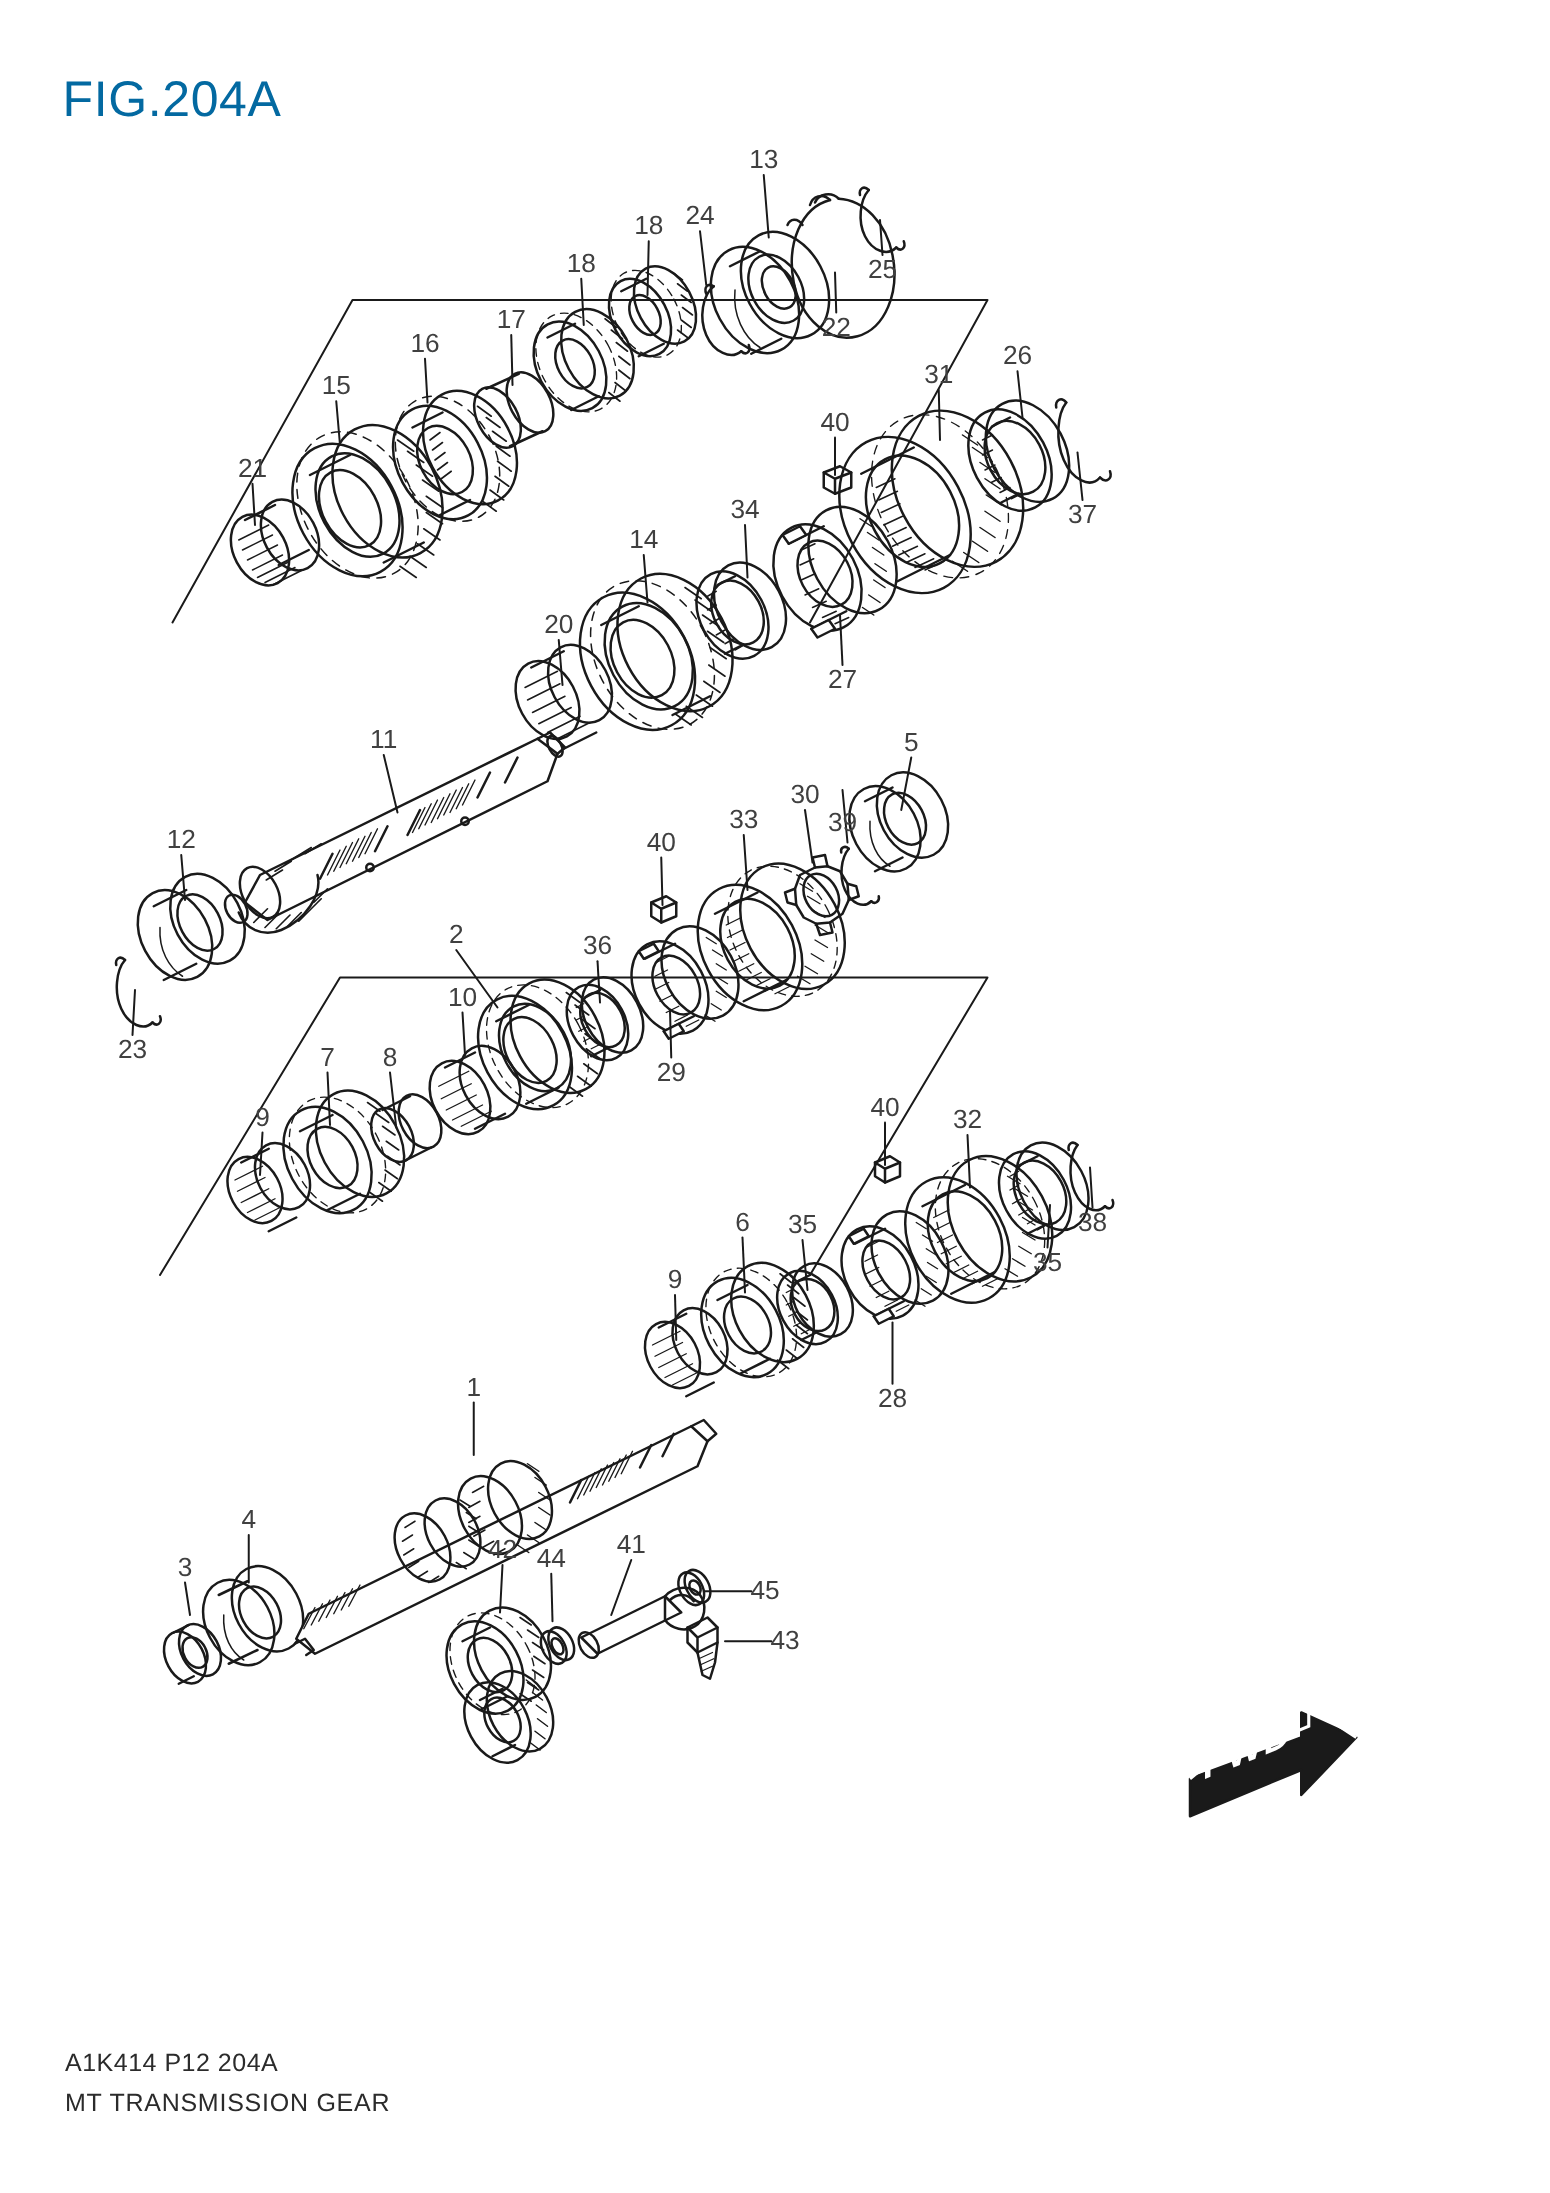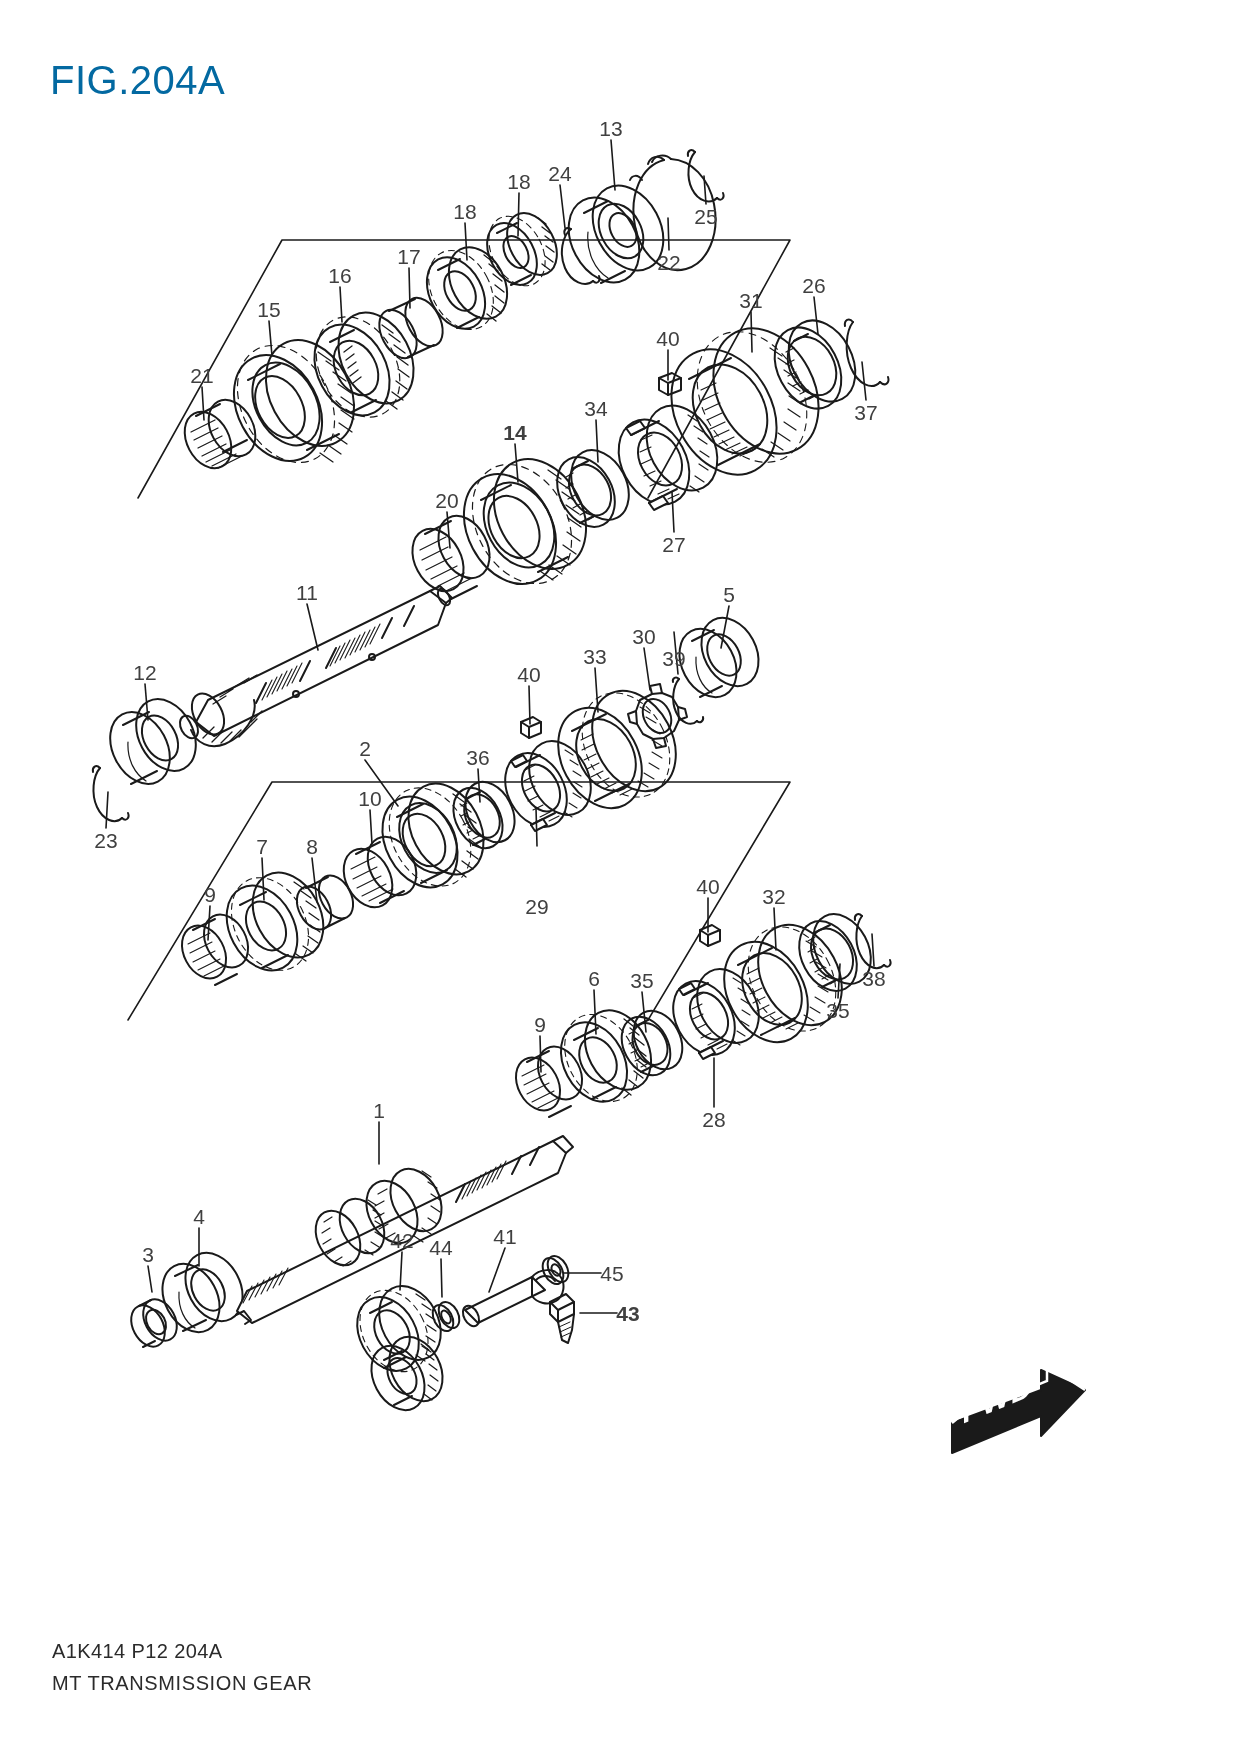--- a/index.html
+++ b/index.html
@@ -662,53 +662,53 @@
     <div class="callout" style="left:729px; top:594px;">5</div>
     <div class="callout" style="left:594px; top:978px;">6</div>
     <div class="callout" style="left:262px; top:846px;">7</div>
     <div class="callout" style="left:312px; top:846px;">8</div>
     <div class="callout" style="left:210px; top:894px;">9</div>
     <div class="callout" style="left:540px; top:1024px;">9</div>
     <div class="callout" style="left:370px; top:798px;">10</div>
     <div class="callout" style="left:307px; top:592px;">11</div>
     <div class="callout" style="left:145px; top:672px;">12</div>
     <div class="callout" style="left:611px; top:128px;">13</div>
-    <div class="callout" style="left:515px; top:432px;font-weight:bold;">14</div>
+    <div class="callout" style="left:515px; top:432px;">14</div>
     <div class="callout" style="left:269px; top:309px;">15</div>
     <div class="callout" style="left:340px; top:275px;">16</div>
     <div class="callout" style="left:409px; top:256px;">17</div>
     <div class="callout" style="left:465px; top:211px;">18</div>
     <div class="callout" style="left:519px; top:181px;">18</div>
     <div class="callout" style="left:447px; top:500px;">20</div>
     <div class="callout" style="left:202px; top:375px;">21</div>
     <div class="callout" style="left:669px; top:262px;">22</div>
     <div class="callout" style="left:106px; top:840px;">23</div>
     <div class="callout" style="left:560px; top:173px;">24</div>
     <div class="callout" style="left:706px; top:216px;">25</div>
     <div class="callout" style="left:814px; top:285px;">26</div>
     <div class="callout" style="left:674px; top:544px;">27</div>
     <div class="callout" style="left:714px; top:1119px;">28</div>
-    <div class="callout" style="left:537px; top:858px;margin-top:48px;">29</div>
+    <div class="callout" style="left:537px; top:858px;">29</div>
     <div class="callout" style="left:644px; top:636px;">30</div>
     <div class="callout" style="left:751px; top:300px;">31</div>
     <div class="callout" style="left:774px; top:896px;">32</div>
     <div class="callout" style="left:595px; top:656px;">33</div>
     <div class="callout" style="left:596px; top:408px;">34</div>
     <div class="callout" style="left:642px; top:980px;">35</div>
     <div class="callout" style="left:838px; top:1010px;">35</div>
     <div class="callout" style="left:478px; top:757px;">36</div>
     <div class="callout" style="left:866px; top:412px;">37</div>
     <div class="callout" style="left:874px; top:978px;">38</div>
     <div class="callout" style="left:674px; top:620px;margin-top:38px;">39</div>
     <div class="callout" style="left:668px; top:338px;">40</div>
     <div class="callout" style="left:529px; top:674px;">40</div>
     <div class="callout" style="left:708px; top:886px;">40</div>
     <div class="callout" style="left:505px; top:1236px;">41</div>
     <div class="callout" style="left:402px; top:1240px;">42</div>
-    <div class="callout" style="left:628px; top:1313px;font-weight:bold;">43</div>
+    <div class="callout" style="left:628px; top:1313px;">43</div>
     <div class="callout" style="left:441px; top:1247px;">44</div>
     <div class="callout" style="left:612px; top:1273px;">45</div>
   </div>
 
   <div class="footer-code">A1K414 P12 204A</div>
   <div class="footer-name">MT TRANSMISSION GEAR</div>
 
 </div>
 
 </body></html>

